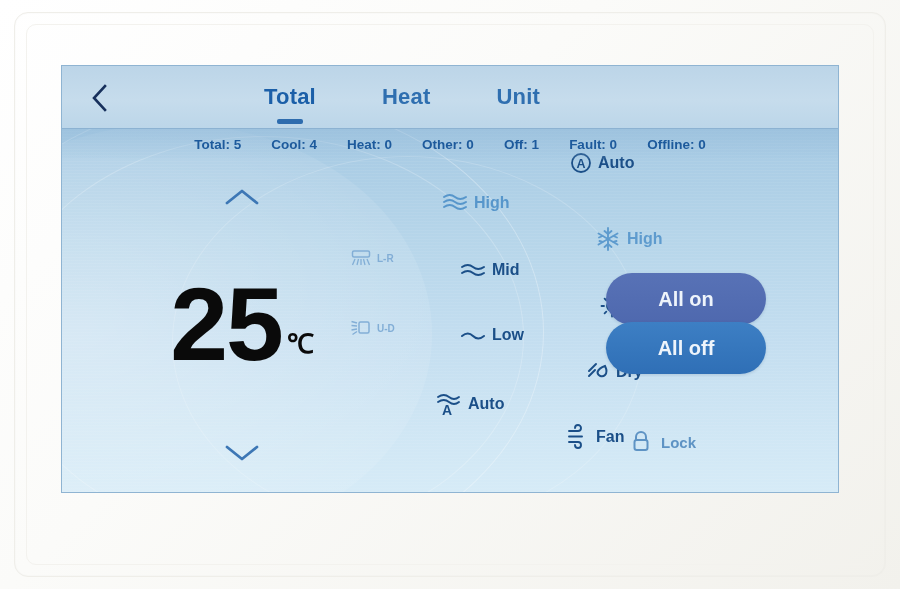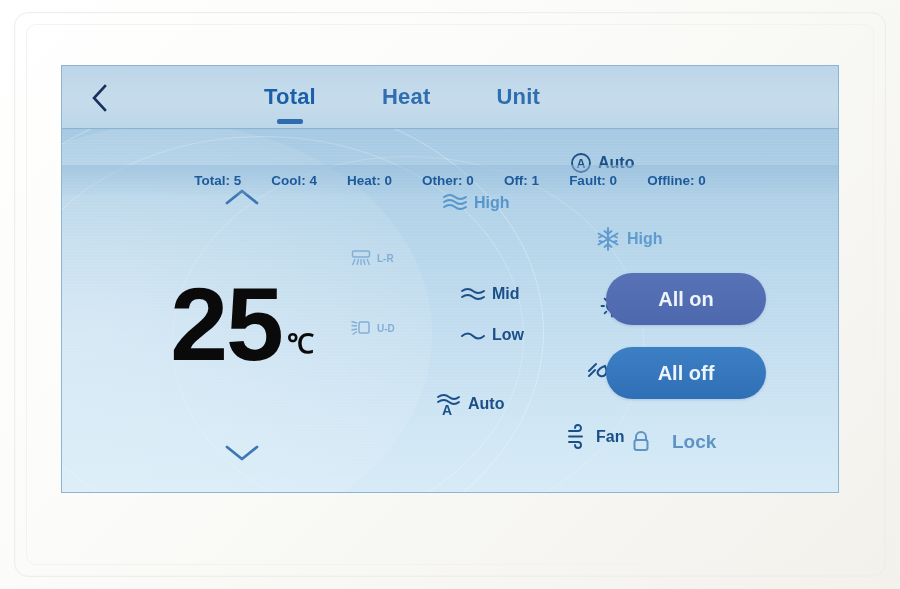--- a/index.html
+++ b/index.html
@@ -126,21 +126,20 @@
     z-index: 3;
     height: 30px;
     display: flex;
     align-items: center;
     justify-content: center;
     gap: 30px;
     font-size: 13.5px;
     font-weight: bold;
     color: #1d5a9c;
     background: linear-gradient(180deg, rgba(150,188,218,0.55), rgba(160,198,226,0.10));
-    margin-top: 36px;
   }
   .status-item { white-space: nowrap; }
 
   
   #body-area {
     position: absolute;
     left: 0; top: 92px;
     width: 776px; height: 334px;
     z-index: 2;
   }
@@ -253,30 +252,30 @@
     justify-content: center;
     color: #eef4fb;
     font-size: 20px;
     font-weight: bold;
     cursor: pointer;
     border: none;
     font-family: "Liberation Sans", sans-serif;
     box-shadow: 0 1px 3px rgba(40,70,110,0.18);
   }
   #all-on-btn  { top: 95px;  background: linear-gradient(180deg,#5872b6,#4e68ae); margin-top: 20px; }
-  #all-off-btn { top: 189px; background: linear-gradient(180deg,#3d7fc4,#2f6fb6); }
+  #all-off-btn { top: 164px; background: linear-gradient(180deg,#3d7fc4,#2f6fb6); }
 
   #lock-btn {
     position: absolute;
     left: 30px; top: 272px;
     display: flex;
     align-items: center;
-    gap: 20px;
+    gap: 9px;
     color: #5e93c4;
-    font-size: 19px;
+    font-size: 15px;
     font-weight: bold;
     cursor: pointer;
   }
 
   svg { display: block; overflow: visible; }
 </style>
 </head>
 <body>
 
 <div id="device">
@@ -382,21 +381,21 @@
           <span>
             <svg width="26" height="22" viewBox="0 0 26 22">
               <path d="M2 5 q6 -4 11 0 t11 0" fill="none" stroke="#5796cb" stroke-width="2" stroke-linecap="round"></path>
               <path d="M2 10 q6 -4 11 0 t11 0" fill="none" stroke="#5796cb" stroke-width="2" stroke-linecap="round"></path>
               <path d="M2 15 q6 -4 11 0 t11 0" fill="none" stroke="#5796cb" stroke-width="2" stroke-linecap="round"></path>
             </svg>
           </span>
           <span>High</span>
         </div>
 
-        <div class="fan-item" style="left:30px; top:82px;margin-top:24px;">
+        <div class="fan-item" style="left:30px; top:82px;">
           <span>
             <svg width="26" height="20" viewBox="0 0 26 20">
               <path d="M2 7 q6 -4 11 0 t11 0" fill="none" stroke="#1b4f88" stroke-width="2" stroke-linecap="round"></path>
               <path d="M2 13 q6 -4 11 0 t11 0" fill="none" stroke="#1b4f88" stroke-width="2" stroke-linecap="round"></path>
             </svg>
           </span>
           <span>Mid</span>
         </div>
 
         <div class="fan-item" style="left:30px; top:148px;">

